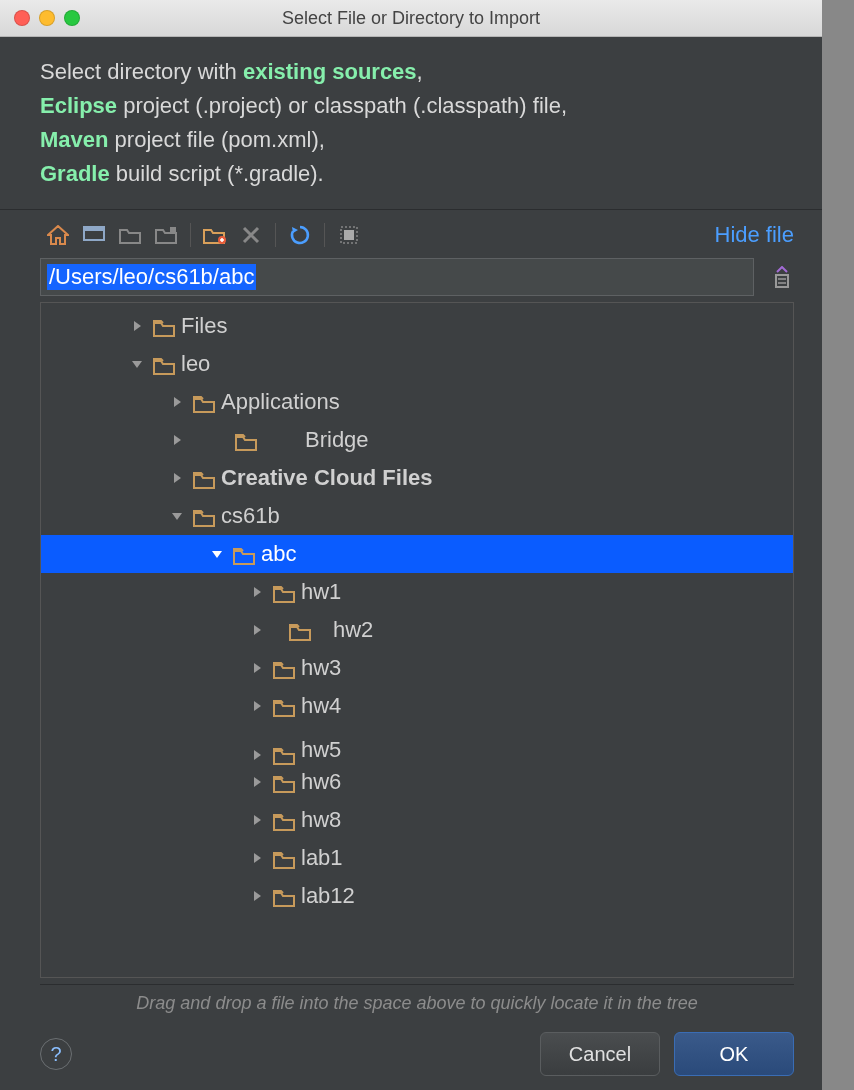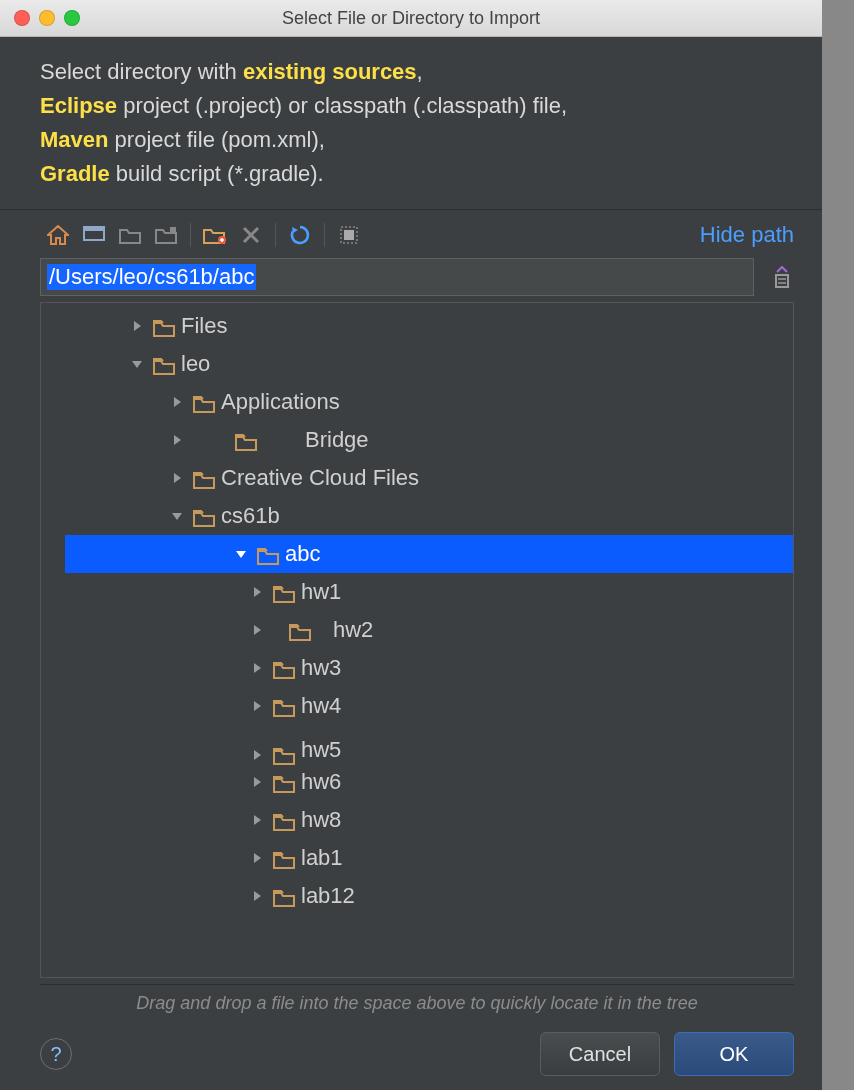--- a/index.html
+++ b/index.html
@@ -8,21 +8,21 @@
   .titlebar{height:36px;background:linear-gradient(#eaeaea,#d8d8d8);display:flex;align-items:center;border-bottom:1px solid #b5b5b5;position:relative;}
   .traffic{display:flex;gap:9px;margin-left:14px;}
   .dot{width:14px;height:14px;border-radius:50%;border:1px solid rgba(0,0,0,.15);}
   .dot.red{background:#ff5f57;}
   .dot.yellow{background:#febc2e;}
   .dot.green{background:#28c840;}
   .title{position:absolute;left:0;right:0;text-align:center;font-size:18px;color:#444;pointer-events:none;}
   
   .body{flex:1;background:#3c3f41;color:#bbbbbb;display:flex;flex-direction:column;box-sizing:border-box;padding:0;}
   .instructions{padding:18px 28px 18px 40px;font-size:22px;line-height:1.55;color:#d9d9d9;border-bottom:1px solid #2b2d2f;}
-  .instructions b{font-weight:700;color:#fde047;}
+  .instructions b{font-weight:700;color:#86efac;}
   
   .toolbar-row{display:flex;align-items:center;padding:10px 28px 8px 40px;}
   .toolbar{display:flex;align-items:center;gap:0;}
   .tbtn{width:36px;height:30px;display:flex;align-items:center;justify-content:center;cursor:pointer;border-radius:3px;}
   .tbtn svg{display:block;}
   .sep{width:1px;height:24px;background:#555;margin:0 6px;}
   .hidepath{margin-left:auto;color:#4b9eff;font-size:22px;cursor:pointer;}
   
   .pathrow{display:flex;align-items:stretch;padding:0 28px 6px 40px;gap:16px;}
   .pathinput{flex:1;background:#45494a;border:1px solid #5e6163;height:38px;display:flex;align-items:center;padding:0 6px;font-size:22px;color:#fff;box-sizing:border-box;}
@@ -114,21 +114,21 @@
             </svg>
         </div>
         <div class="sep"></div>
         <div class="tbtn">
           <svg width="20" height="20" viewBox="0 0 20 20">
               <rect x="2" y="2" width="16" height="16" fill="none" stroke="#aaa" stroke-width="1" stroke-dasharray="2 2"></rect>
               <rect x="5" y="5" width="10" height="10" fill="#aaa"></rect>
             </svg>
         </div>
       </div>
-      <div class="hidepath">Hide path</div>
+      <div class="hidepath">Hide file</div>
     </div>
 
     <div class="pathrow">
       <div class="pathinput">
         <span class="sel">/Users/leo/cs61b/abc</span>
       </div>
       <div class="caret-ghost">
         <svg width="18" height="22" viewBox="0 0 18 22">
             <path d="M4 6 L9 1 L14 6" fill="none" stroke="#a36bd6" stroke-width="2"></path>
             <rect x="3" y="9" width="12" height="12" fill="none" stroke="#999" stroke-width="2"></rect>
@@ -180,45 +180,45 @@
               <svg width="14" height="14" viewBox="0 0 14 14">
                 <path d="M4 2 L11 7 L4 12 Z" fill="#9a9a9a"></path>
               </svg>
             </span>
             <span class="folder"><svg width="22" height="18" viewBox="0 0 22 18">
                 <path d="M1 4 L8 4 L10 7 L21 7 L21 17 L1 17 Z" fill="none" stroke="#c79a5b" stroke-width="2"></path>
                 <path d="M1 4 L1 2 L8 2 L10 4" fill="none" stroke="#c79a5b" stroke-width="2"></path>
               </svg></span>
             <span>Bridge</span>
           </div>
+          <div class="tree-row" style="padding-left: 128px; font-weight: bold;">
+            <span class="disc">
+              <svg width="14" height="14" viewBox="0 0 14 14">
+                <path d="M4 2 L11 7 L4 12 Z" fill="#9a9a9a"></path>
+              </svg>
+            </span>
+            <span class="folder"><svg width="22" height="18" viewBox="0 0 22 18">
+                <path d="M1 4 L8 4 L10 7 L21 7 L21 17 L1 17 Z" fill="none" stroke="#c79a5b" stroke-width="2"></path>
+                <path d="M1 4 L1 2 L8 2 L10 4" fill="none" stroke="#c79a5b" stroke-width="2"></path>
+              </svg></span>
+            <span>Creative Cloud Files</span>
+          </div>
           <div class="tree-row" style="padding-left: 128px;">
             <span class="disc">
               <svg width="14" height="14" viewBox="0 0 14 14">
-                <path d="M4 2 L11 7 L4 12 Z" fill="#9a9a9a"></path>
-              </svg>
-            </span>
-            <span class="folder"><svg width="22" height="18" viewBox="0 0 22 18">
-                <path d="M1 4 L8 4 L10 7 L21 7 L21 17 L1 17 Z" fill="none" stroke="#c79a5b" stroke-width="2"></path>
-                <path d="M1 4 L1 2 L8 2 L10 4" fill="none" stroke="#c79a5b" stroke-width="2"></path>
-              </svg></span>
-            <span>Creative Cloud Files</span>
-          </div>
-          <div class="tree-row" style="padding-left: 128px;">
-            <span class="disc">
-              <svg width="14" height="14" viewBox="0 0 14 14">
                 <path d="M2 4 L12 4 L7 11 Z" fill="#9a9a9a"></path>
               </svg>
             </span>
             <span class="folder"><svg width="22" height="18" viewBox="0 0 22 18">
                 <path d="M1 4 L8 4 L10 7 L21 7 L21 17 L1 17 Z" fill="none" stroke="#c79a5b" stroke-width="2"></path>
                 <path d="M1 4 L1 2 L8 2 L10 4" fill="none" stroke="#c79a5b" stroke-width="2"></path>
               </svg></span>
             <span>cs61b</span>
           </div>
-          <div class="tree-row sel" style="padding-left: 168px; margin-left: 24px;">
+          <div class="tree-row sel" style="padding-left: 168px;">
             <span class="disc">
               <svg width="14" height="14" viewBox="0 0 14 14">
                 <path d="M2 4 L12 4 L7 11 Z" fill="#ffffff"></path>
               </svg>
             </span>
             <span class="folder"><svg width="22" height="18" viewBox="0 0 22 18">
                 <path d="M1 4 L8 4 L10 7 L21 7 L21 17 L1 17 Z" fill="none" stroke="#c79a5b" stroke-width="2"></path>
                 <path d="M1 4 L1 2 L8 2 L10 4" fill="none" stroke="#c79a5b" stroke-width="2"></path>
               </svg></span>
             <span>abc</span>

